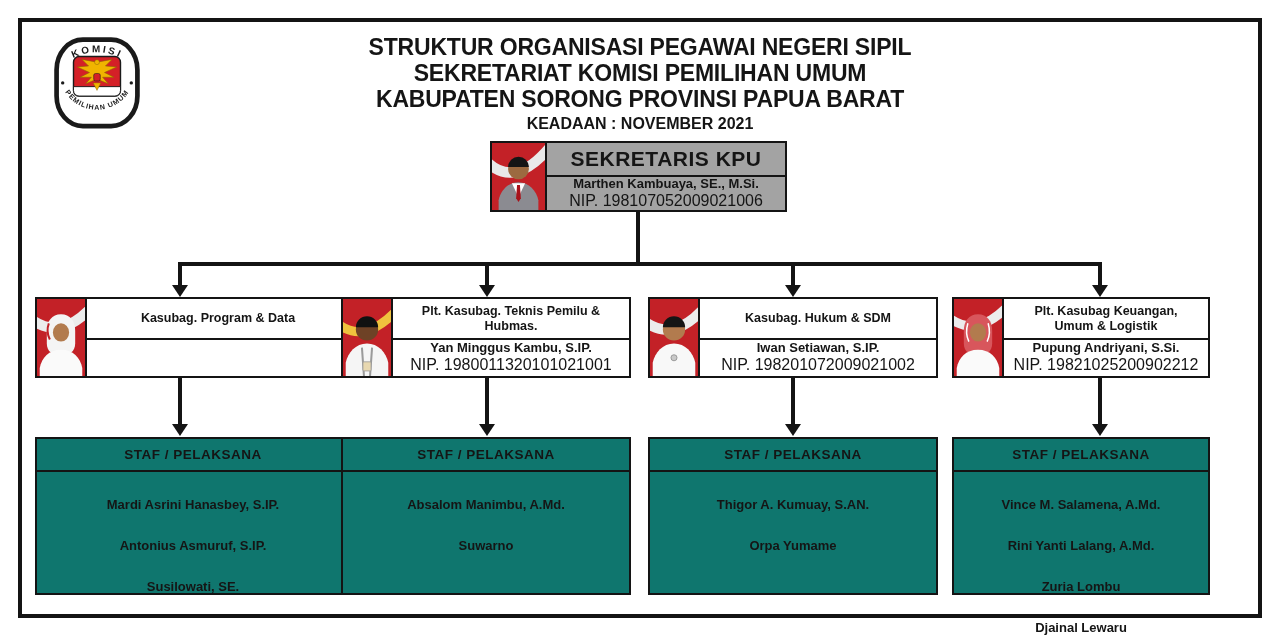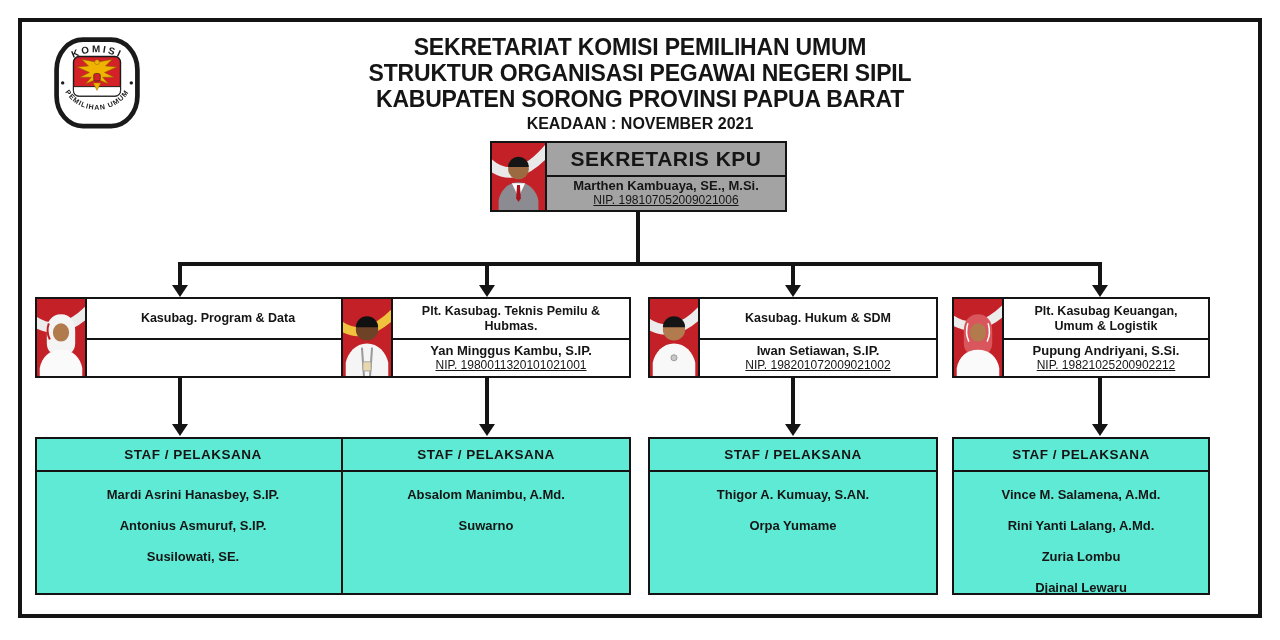--- a/index.html
+++ b/index.html
@@ -23,21 +23,21 @@
   }
   .photo{width:55px;flex:0 0 55px;border-right:2px solid #141414;box-sizing:border-box;overflow:hidden;}
   .photo svg{display:block;width:100%;height:100%;}
   .sec-right{flex:1;display:flex;flex-direction:column;min-width:0;}
   .sec-title{
     height:34px;border-bottom:2px solid #141414;display:flex;align-items:center;justify-content:center;
     font-weight:bold;font-size:21px;letter-spacing:0.5px;box-sizing:border-box;
   }
   .name-rows{flex:1;display:flex;flex-direction:column;align-items:center;justify-content:center;line-height:1.15;}
   .p-name{font-weight:bold;font-size:13px;}
-  .p-nip{font-size:12px;text-decoration:underline;}
+  .p-nip{font-size:16px;}
   
   .vline{position:absolute;width:4px;background:#141414;}
   .hline{position:absolute;height:4px;background:#141414;}
   .arr{
     position:absolute;width:0;height:0;
     border-left:8px solid transparent;border-right:8px solid transparent;border-top:12px solid #141414;
   }
   
   .dept{
     position:absolute;top:297px;height:81px;border:2px solid #141414;background:#fff;
@@ -46,30 +46,30 @@
   .dept .photo{width:50px;flex:0 0 50px;}
   .dept-right{flex:1;display:flex;flex-direction:column;min-width:0;}
   .dept-title{
     height:41px;border-bottom:2px solid #141414;display:flex;align-items:center;justify-content:center;
     font-weight:bold;font-size:12.5px;text-align:center;white-space:pre-line;line-height:1.2;
     padding:0 4px;box-sizing:border-box;
   }
   .c1{left:35px;width:316px;} .c2{left:341px;width:290px;} .c3{left:648px;width:290px;} .c4{left:952px;width:258px;}
   
   .staff{
-    position:absolute;top:437px;height:158px;border:2px solid #141414;background:#5eead4;box-sizing:border-box;
+    position:absolute;top:437px;height:158px;border:2px solid #141414;background:#0f766e;box-sizing:border-box;
   }
   .staff-header{
     height:33px;border-bottom:2px solid #141414;display:flex;align-items:center;justify-content:center;
     font-weight:bold;font-size:13.5px;letter-spacing:0.5px;box-sizing:border-box;
   }
   .staff-names{padding-top:7px;}
   .staff-name{
     height:31px;display:flex;align-items:center;justify-content:center;
-    font-weight:bold;font-size:13px;text-align:center;
+    font-weight:bold;font-size:13px;text-align:center;margin-top:10px;
   }
 </style>
 </head>
 <body>
 
 <div class="frame"></div>
 
 <div class="logo">
   <svg viewBox="0 0 100 104">
     <rect x="7" y="6" width="86" height="92" rx="28" ry="32" fill="#ffffff" stroke="#1a1a1a" stroke-width="5"></rect>
@@ -88,22 +88,22 @@
     <text font-family="Liberation Sans, sans-serif" font-size="10.5" font-weight="bold" fill="#1a1a1a" letter-spacing="2.5">
       <textPath href="#arcTop" startOffset="50%" text-anchor="middle">KOMISI</textPath>
     </text>
     <text font-family="Liberation Sans, sans-serif" font-size="7.5" font-weight="bold" fill="#1a1a1a" letter-spacing="1">
       <textPath href="#arcBot" startOffset="50%" text-anchor="middle">PEMILIHAN UMUM</textPath>
     </text>
   </svg>
 </div>
 
 <div class="title-block">
+  <div class="title-line">STRUKTUR ORGANISASI PEGAWAI NEGERI SIPIL</div>
   <div class="title-line">SEKRETARIAT KOMISI PEMILIHAN UMUM</div>
-  <div class="title-line">STRUKTUR ORGANISASI PEGAWAI NEGERI SIPIL</div>
   <div class="title-line">KABUPATEN SORONG PROVINSI PAPUA BARAT</div>
   <div class="title-sub">KEADAAN : NOVEMBER 2021</div>
 </div>
 
 <div class="sec-box">
   <div class="photo">
     <svg viewBox="0 0 56 76" preserveAspectRatio="xMidYMid slice">
       <rect width="56" height="76" fill="#c32127"></rect>
       <path d="M-6,22 Q24,52 62,6" stroke="#e9e9e9" stroke-width="11" fill="none"></path>
       <path d="M28,44 C17,44 9,53 7,63 L7,76 L49,76 L49,63 C47,53 39,44 28,44 Z" fill="#8b8b91"></path>

